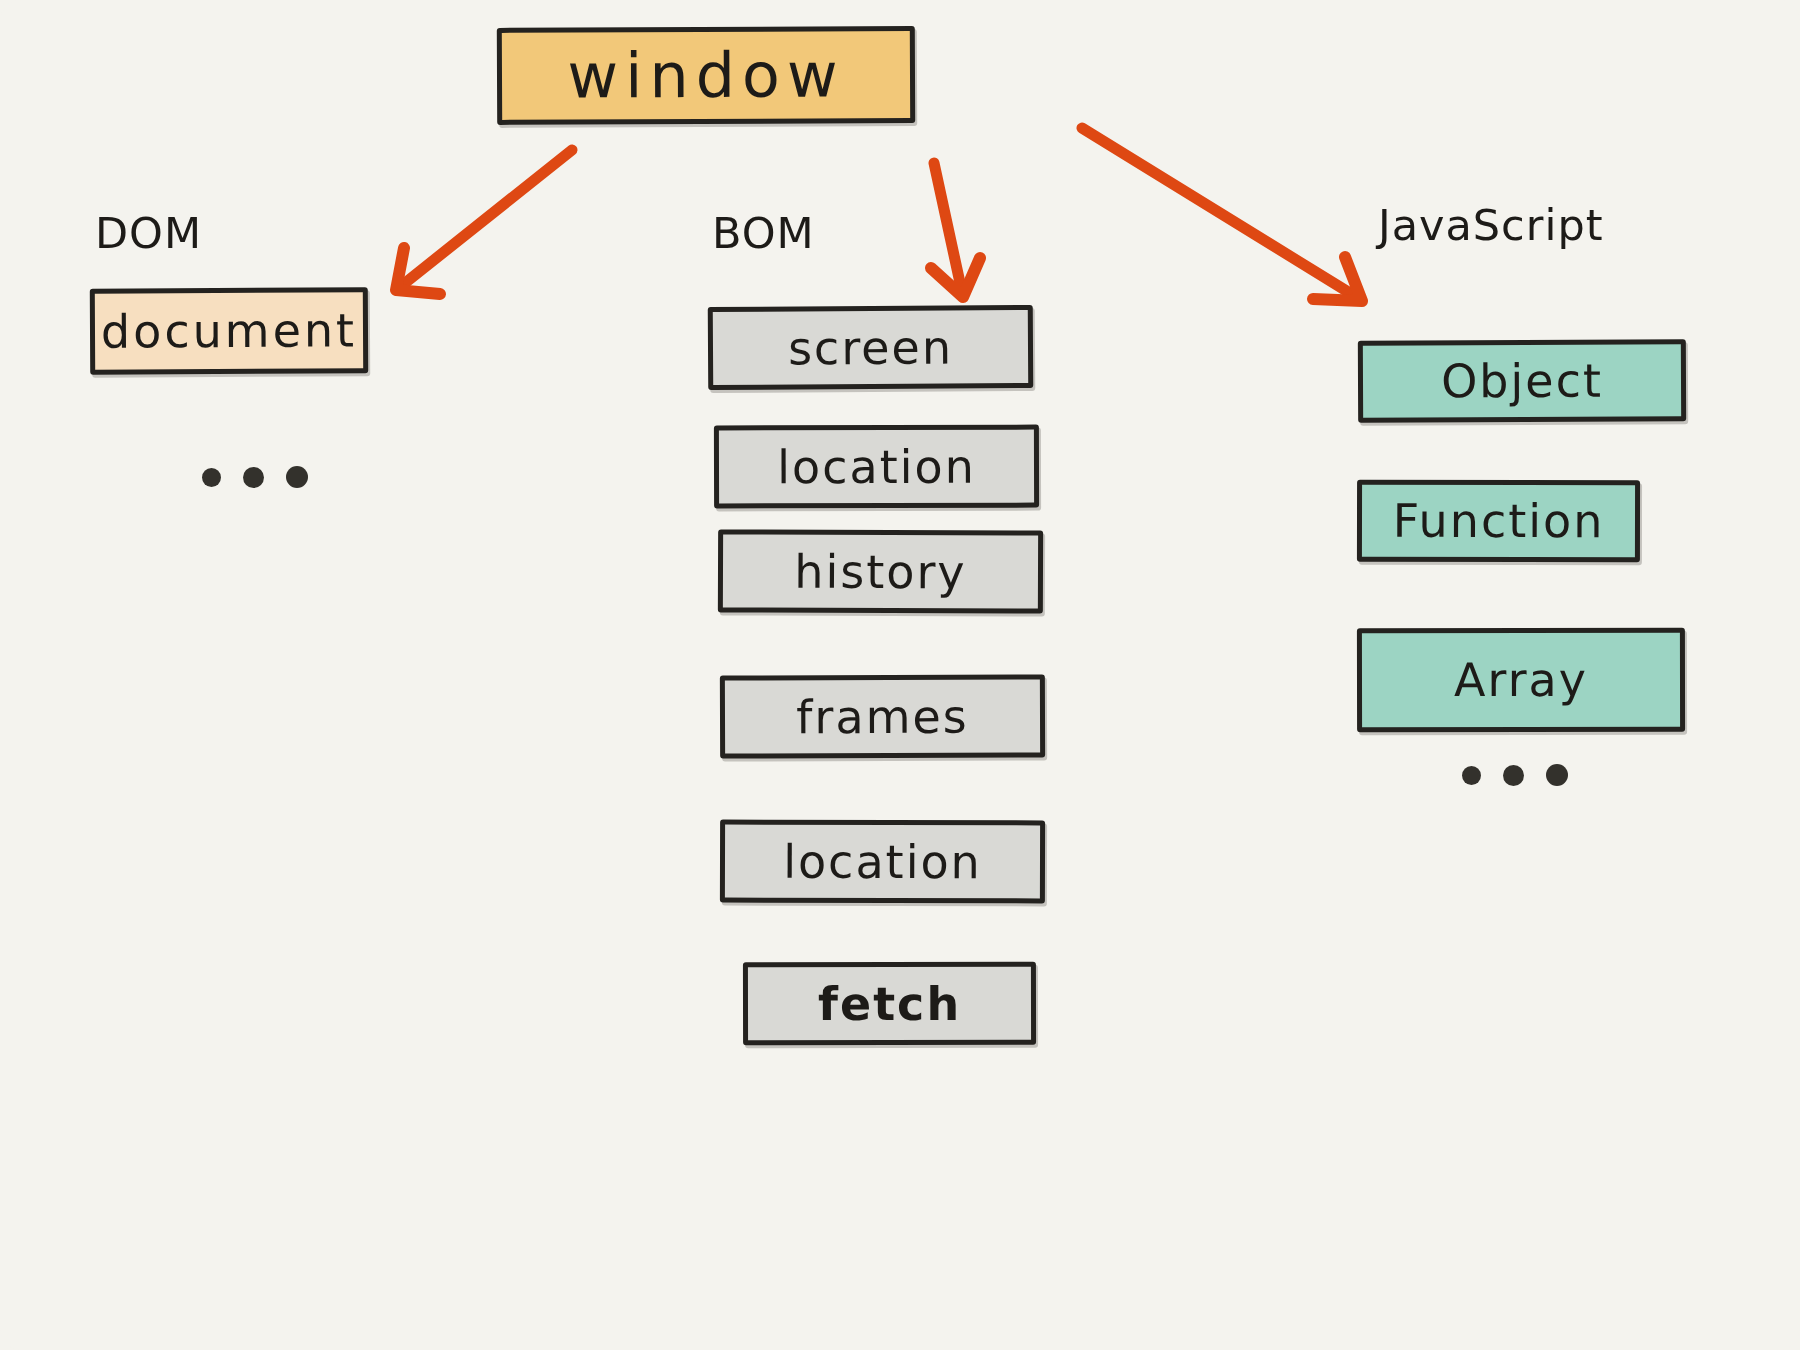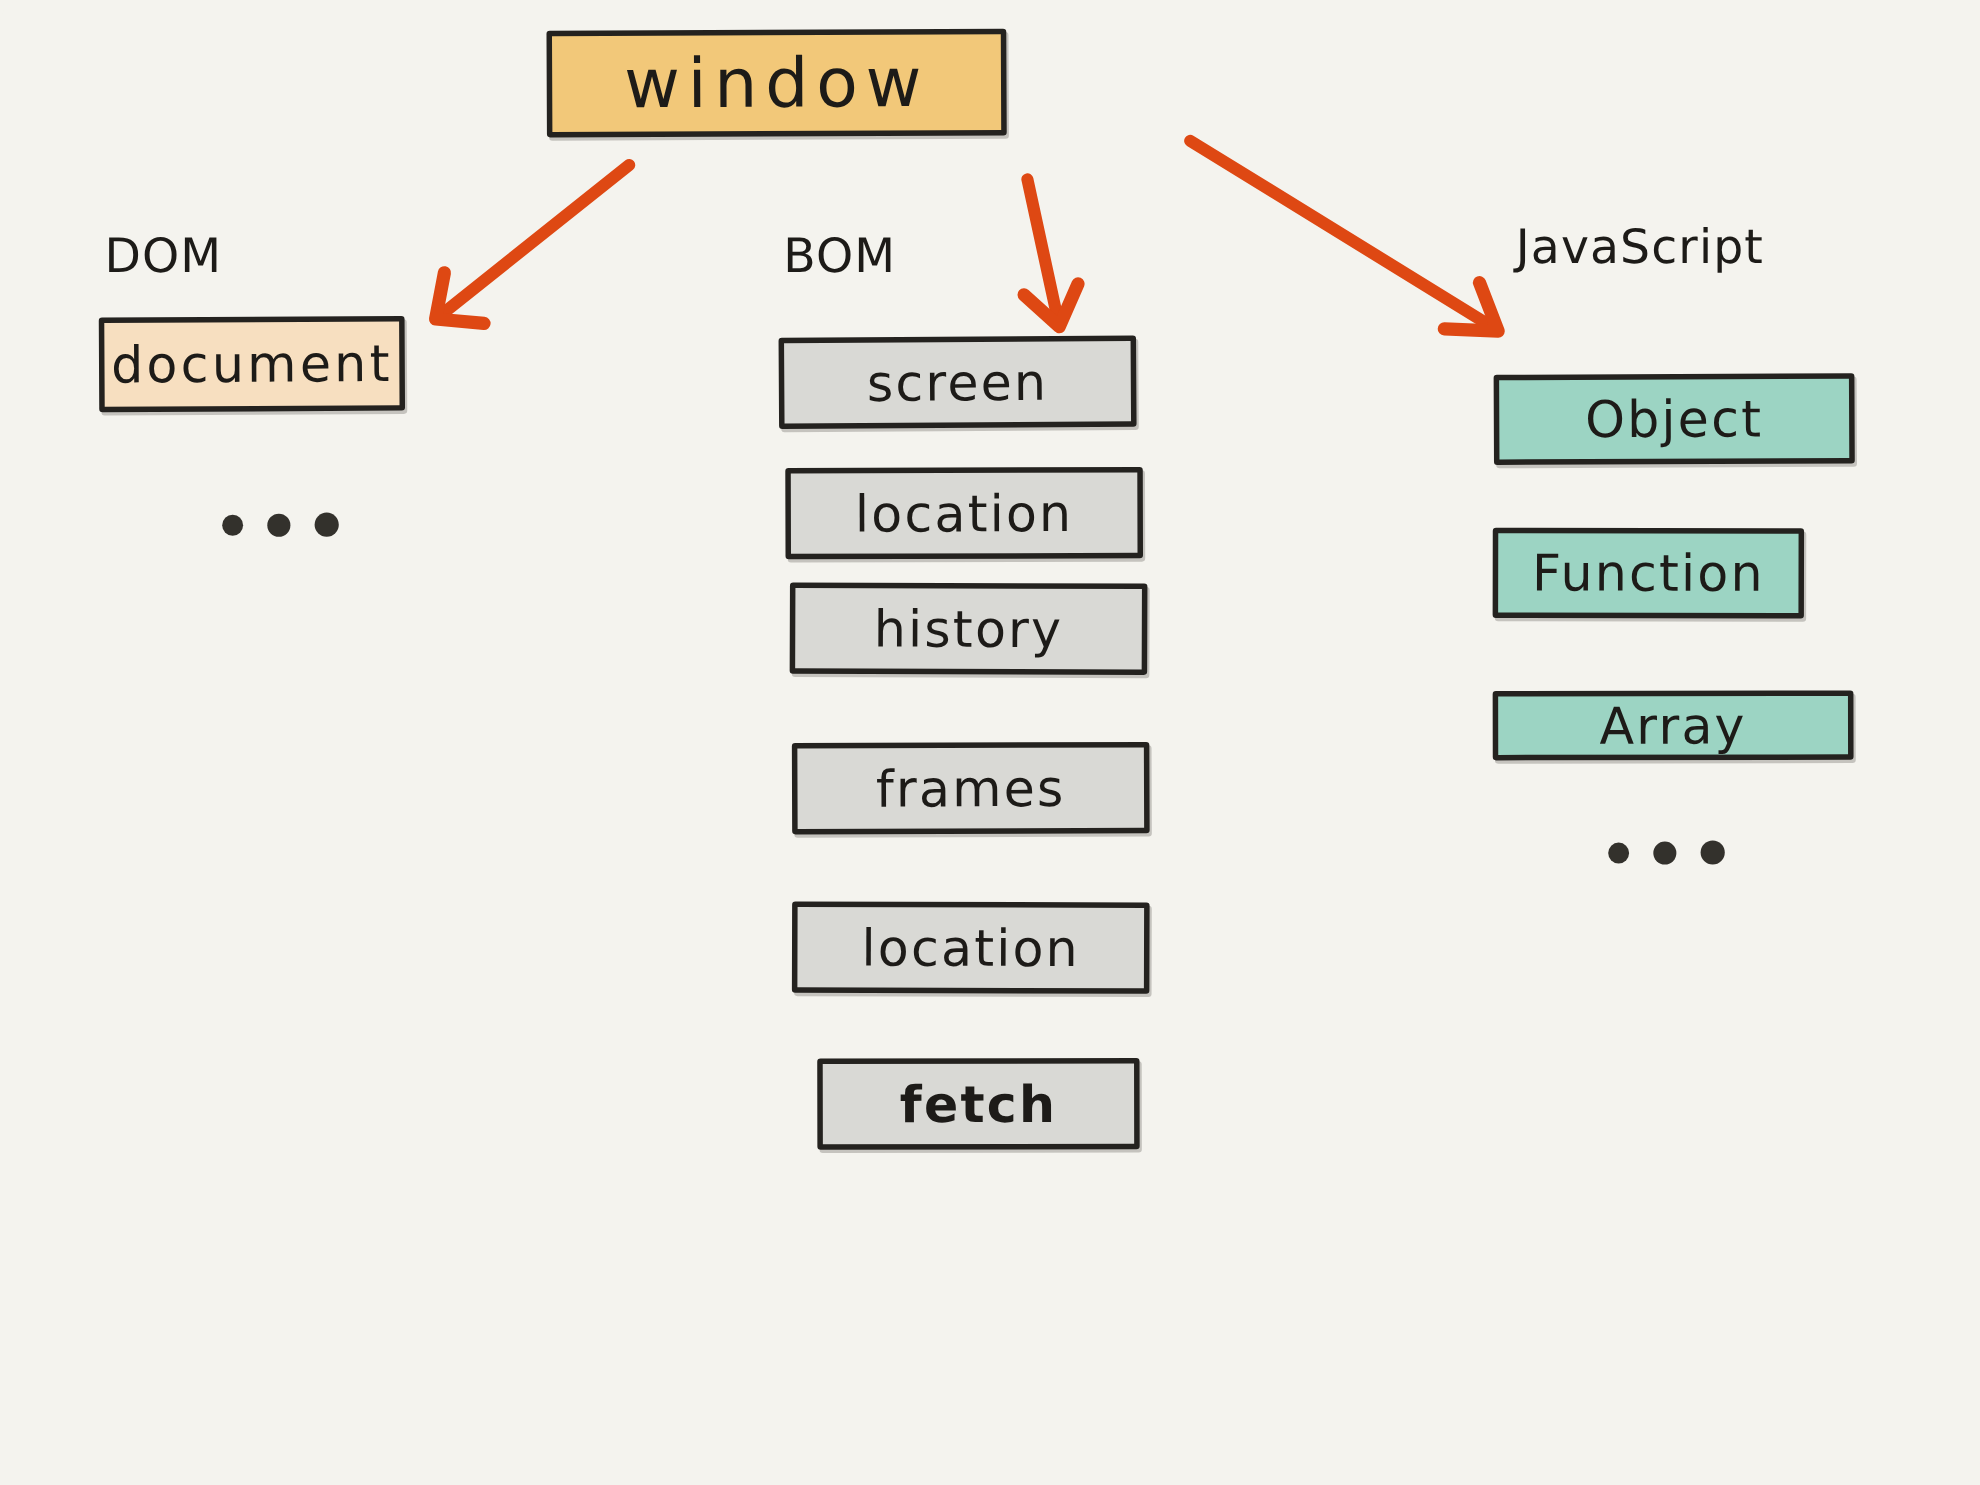--- a/index.html
+++ b/index.html
@@ -176,21 +176,21 @@
   </div>
 
   <div class="hbox node-js" style="left:1358px; top:340px; width:328px; height:82px; transform:rotate(-0.25deg);">
     <span class="lbl">Object</span>
   </div>
 
   <div class="hbox node-js" style="left:1357px; top:480px; width:283px; height:82px; transform:rotate(0.1deg);">
     <span class="lbl">Function</span>
   </div>
 
-  <div class="hbox node-js" style="left:1357px; top:628px; width:328px; height:63px; transform:rotate(-0.1deg);">
+  <div class="hbox node-js" style="left:1357px; top:628px; width:328px; height:104px; transform:rotate(-0.1deg);">
     <span class="lbl">Array</span>
   </div>
 
   <div class="dots" style="left:1462px; top:764px;">
     <i></i>
     <i></i>
     <i></i>
   </div>
 
 </div>

